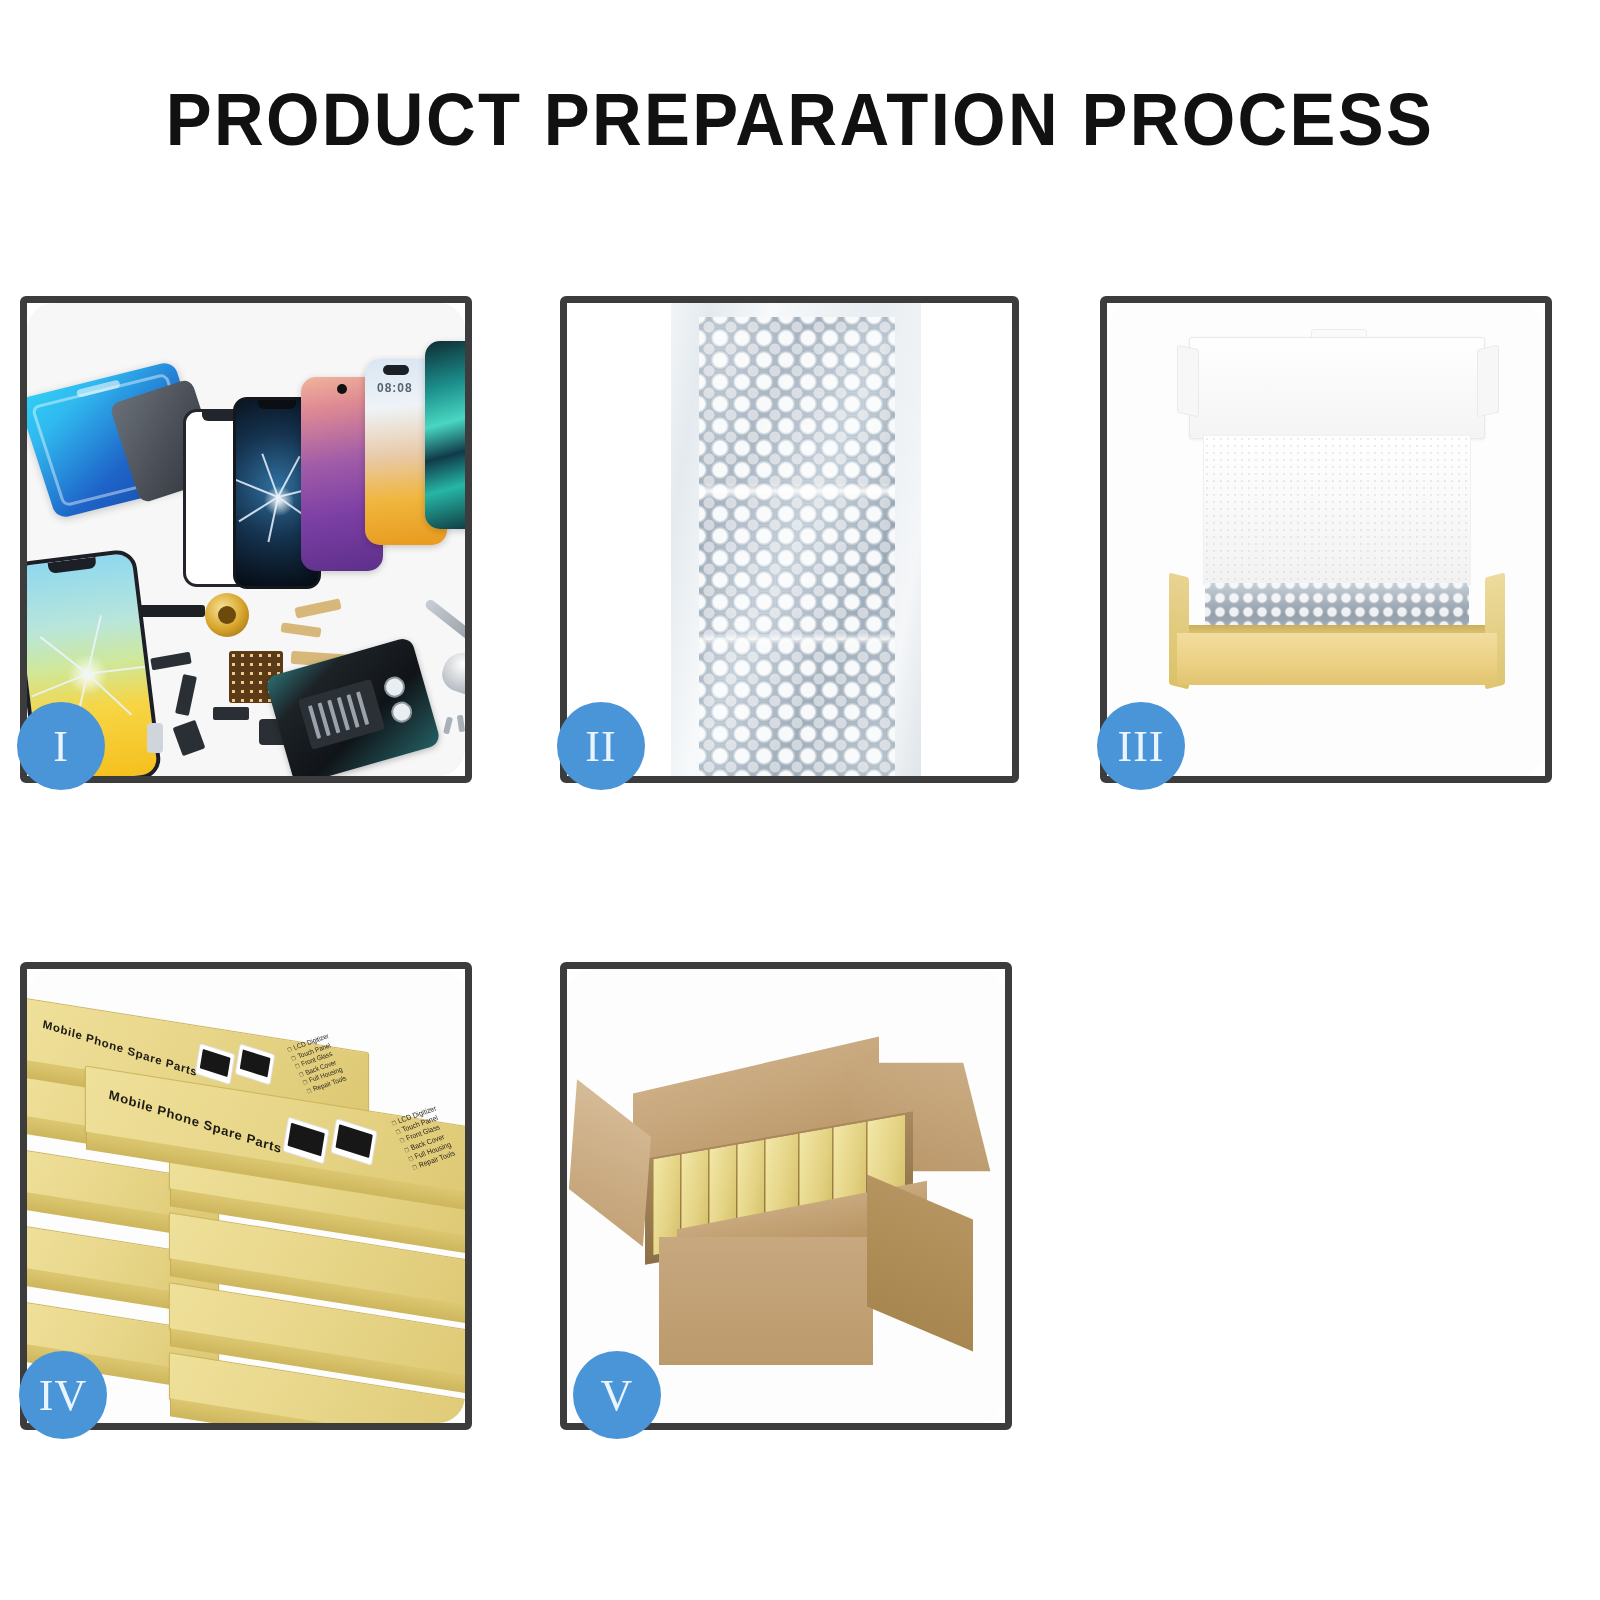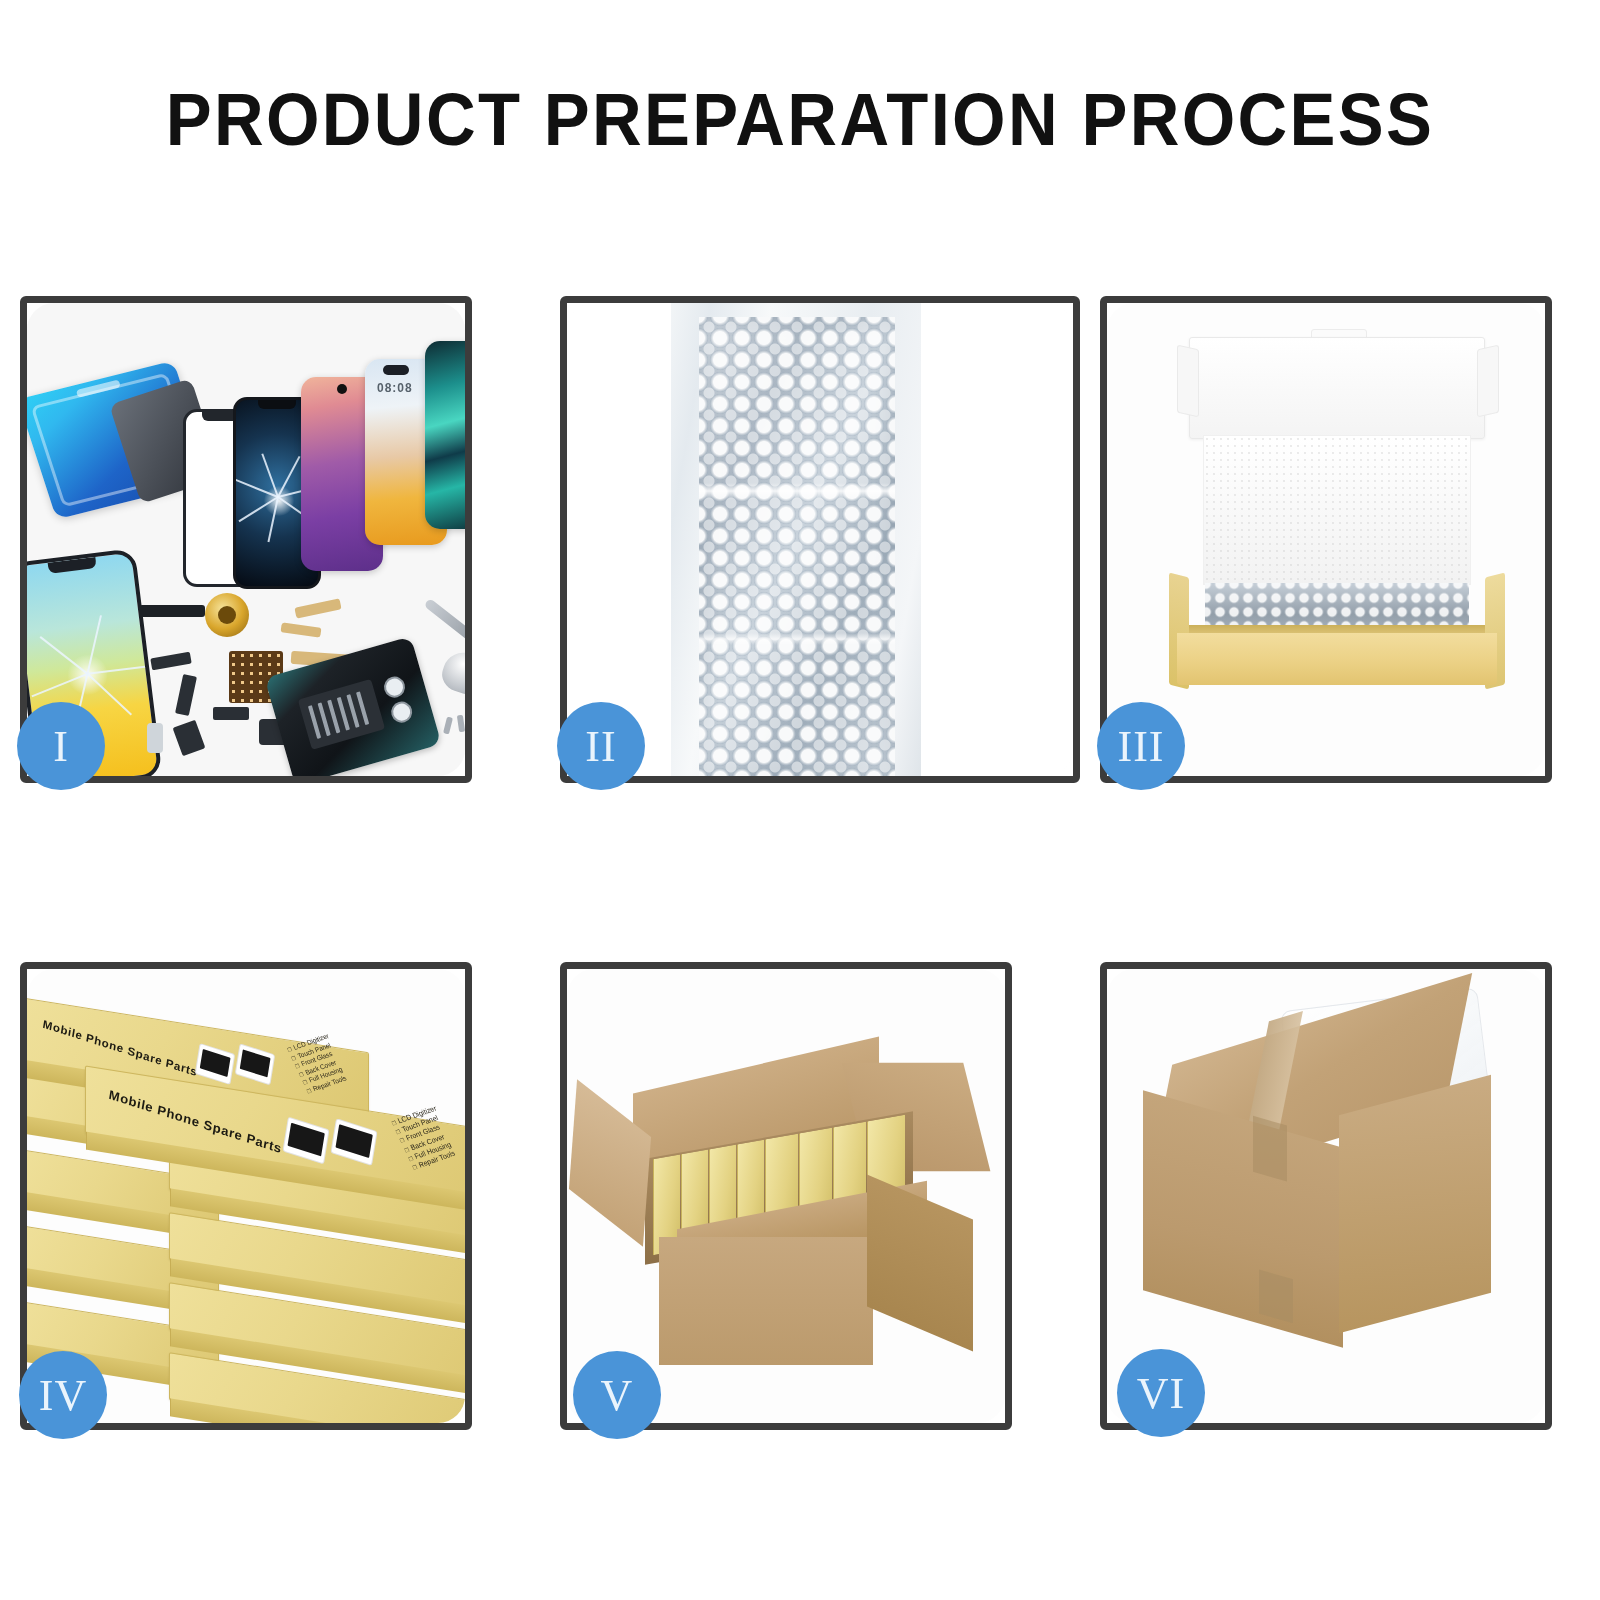--- a/index.html
+++ b/index.html
@@ -43,21 +43,21 @@
     background:#ffffff;
     overflow:visible;
   }
   .panel .clip{
     position:absolute;left:0;top:0;right:0;bottom:0;
     border-radius:27px;
     overflow:hidden;
     background:#fdfdfd;
   }
   .p0{left:20px;  top:296px;  width:452px; height:487px;}
-  .p1{left:560px; top:296px;  width:520px; height:487px;}
+  .p1{left:560px; top:296px;  width:459px; height:487px;}
   .p2{left:1100px;top:296px;  width:452px; height:487px;padding-left:29px;}
   .p3{left:20px;  top:962px;  width:452px; height:468px;}
   .p4{left:560px; top:962px;  width:452px; height:468px;}
   .p5{left:1100px;top:962px;  width:452px; height:468px;}
 
   
   .badge{
     position:absolute;
     left:-10px;bottom:-14px;
     width:88px;height:88px;
@@ -597,27 +597,14 @@
         <i style="left:214px;width:38px"></i>
       </div>
       <div class="c5-flap-left"></div>
       <div class="c5-flap-front"></div>
       <div class="c5-front"></div>
       <div class="c5-side"></div>
     </div>
     <div class="badge b5">V</div>
   </div>
 
-  <div class="panel p5">
-    <div class="clip">
-      <div class="c6-sheet"></div>
-      <div class="c6-top"></div>
-      <div class="c6-tape"></div>
-      <div class="c6-front">
-        <div class="c6-strip" style="left:110px;top:-6px;width:34px;height:56px;"></div>
-        <div class="c6-strip" style="left:116px;top:146px;width:34px;height:44px;"></div>
-      </div>
-      <div class="c6-side"></div>
-    </div>
-    <div class="badge b6">VI</div>
-  </div>
 
 </div>
 
 </body></html>

